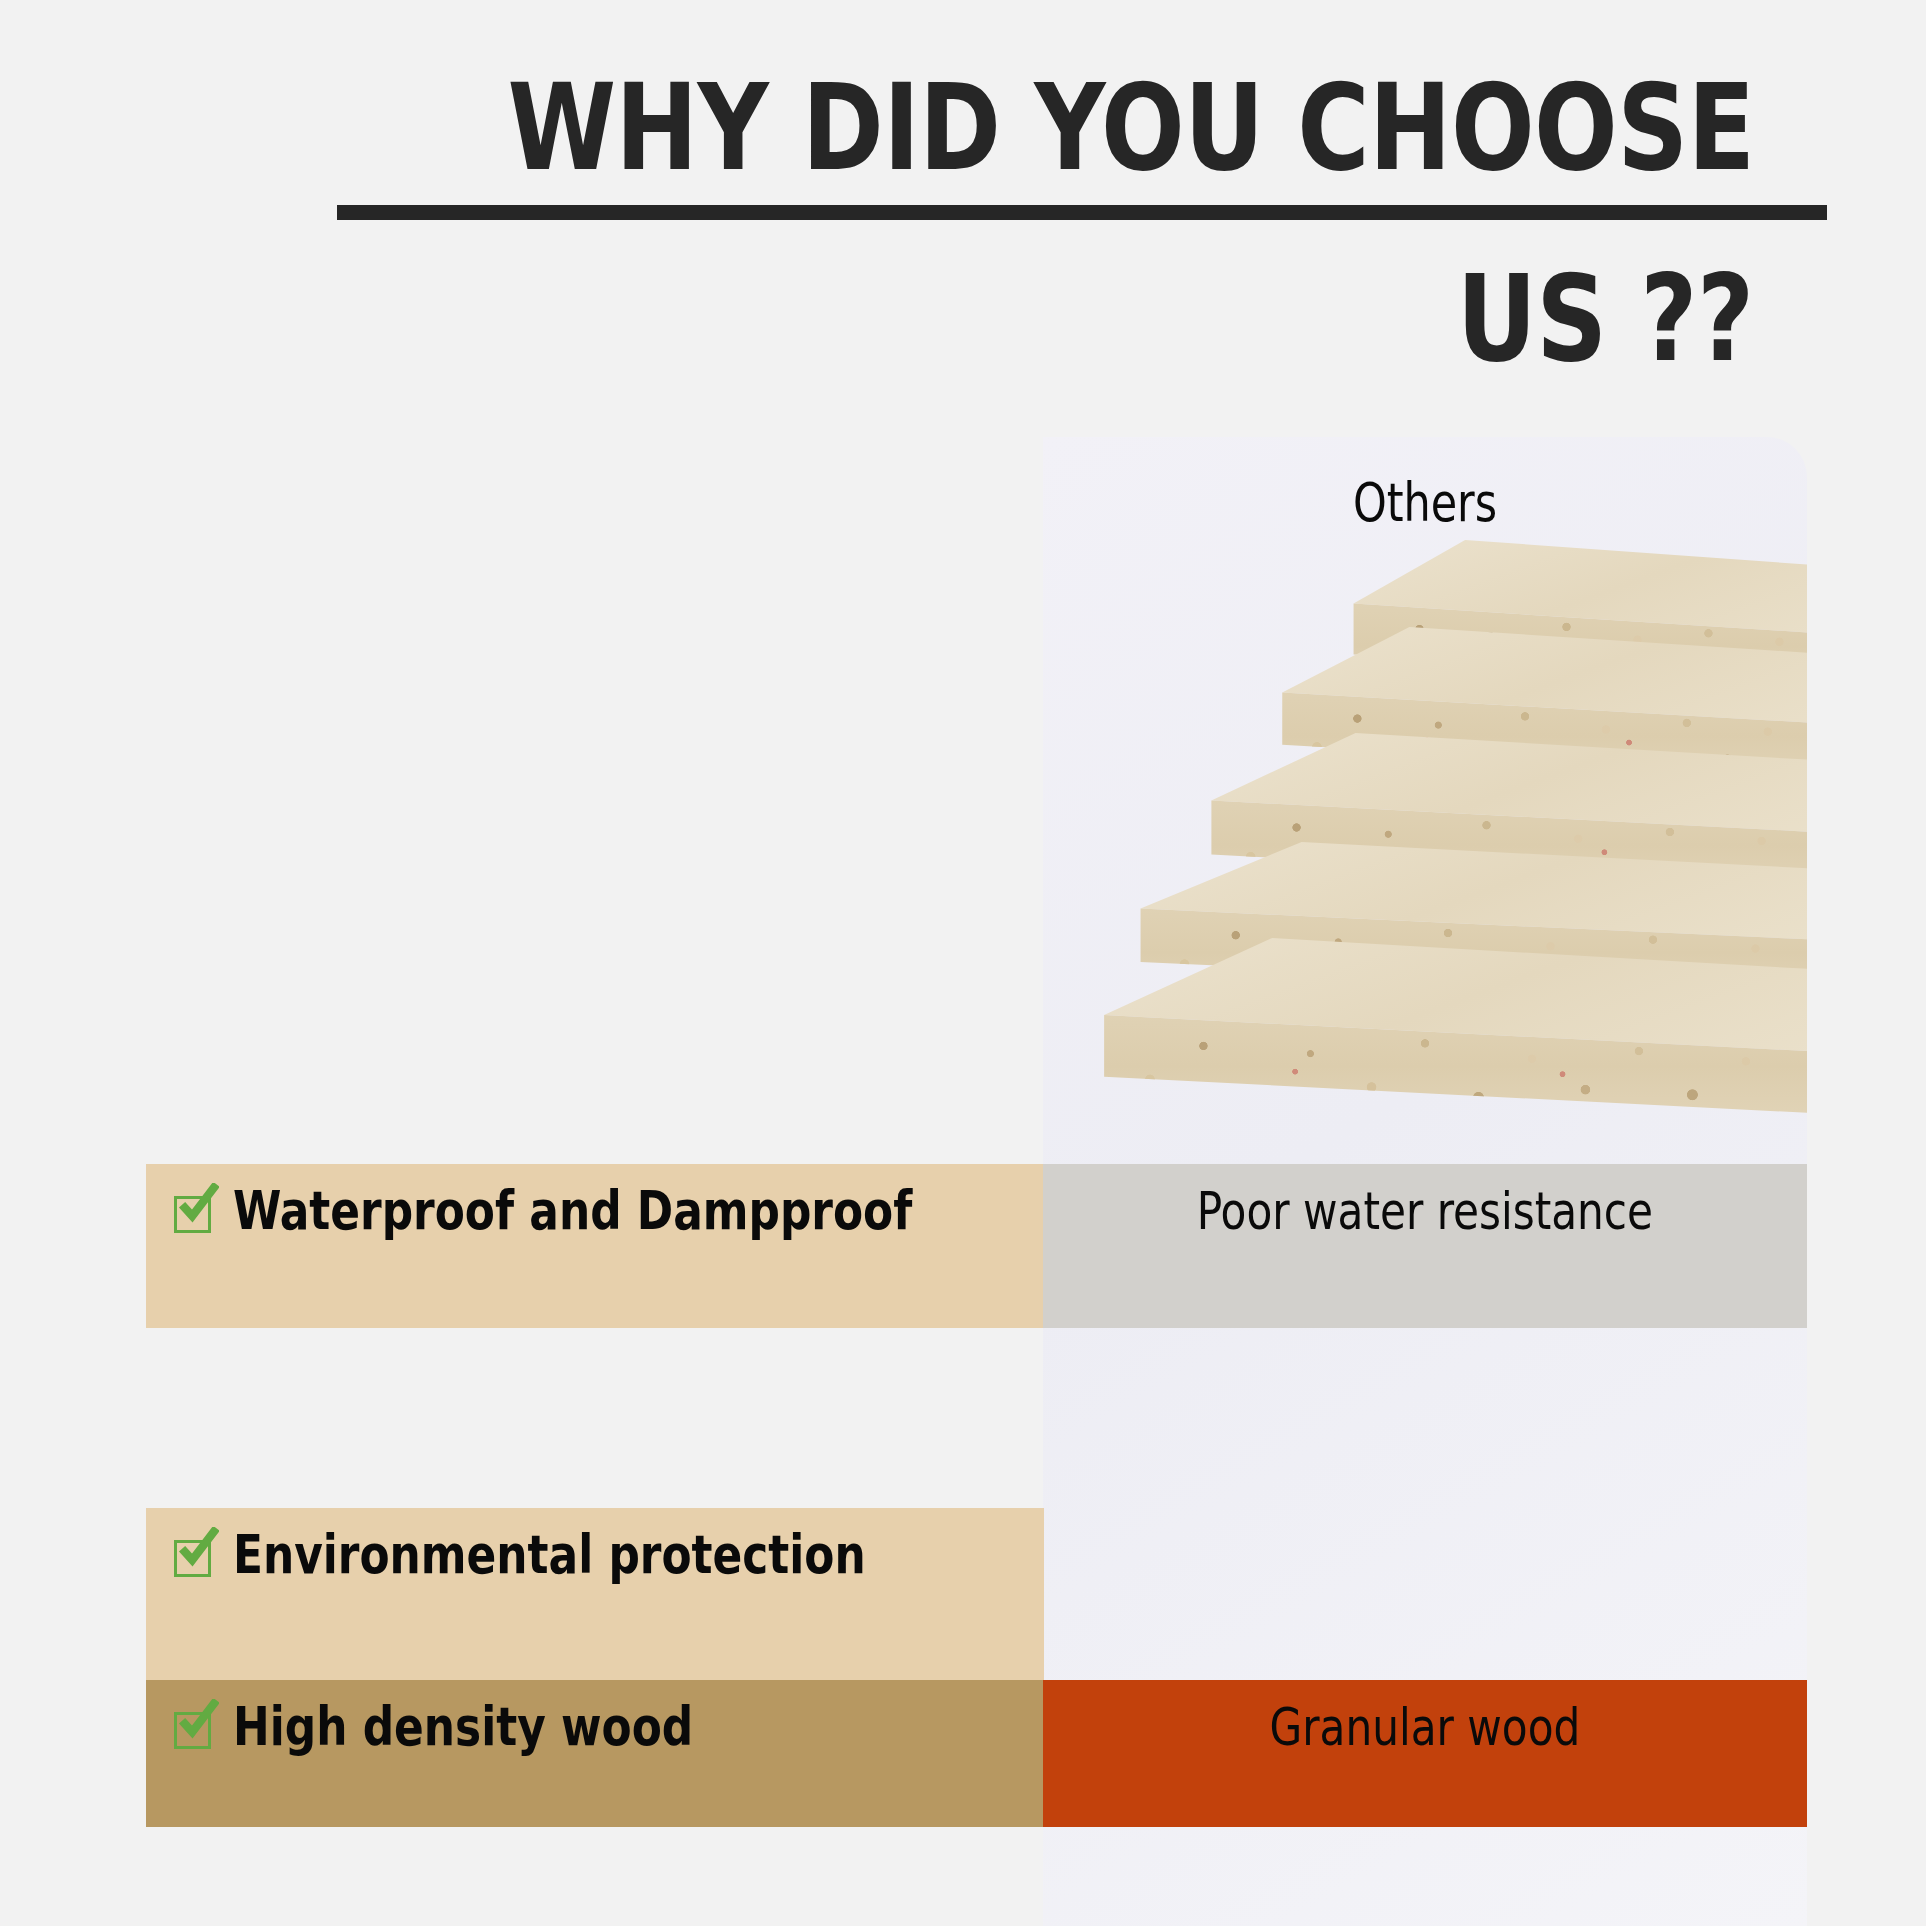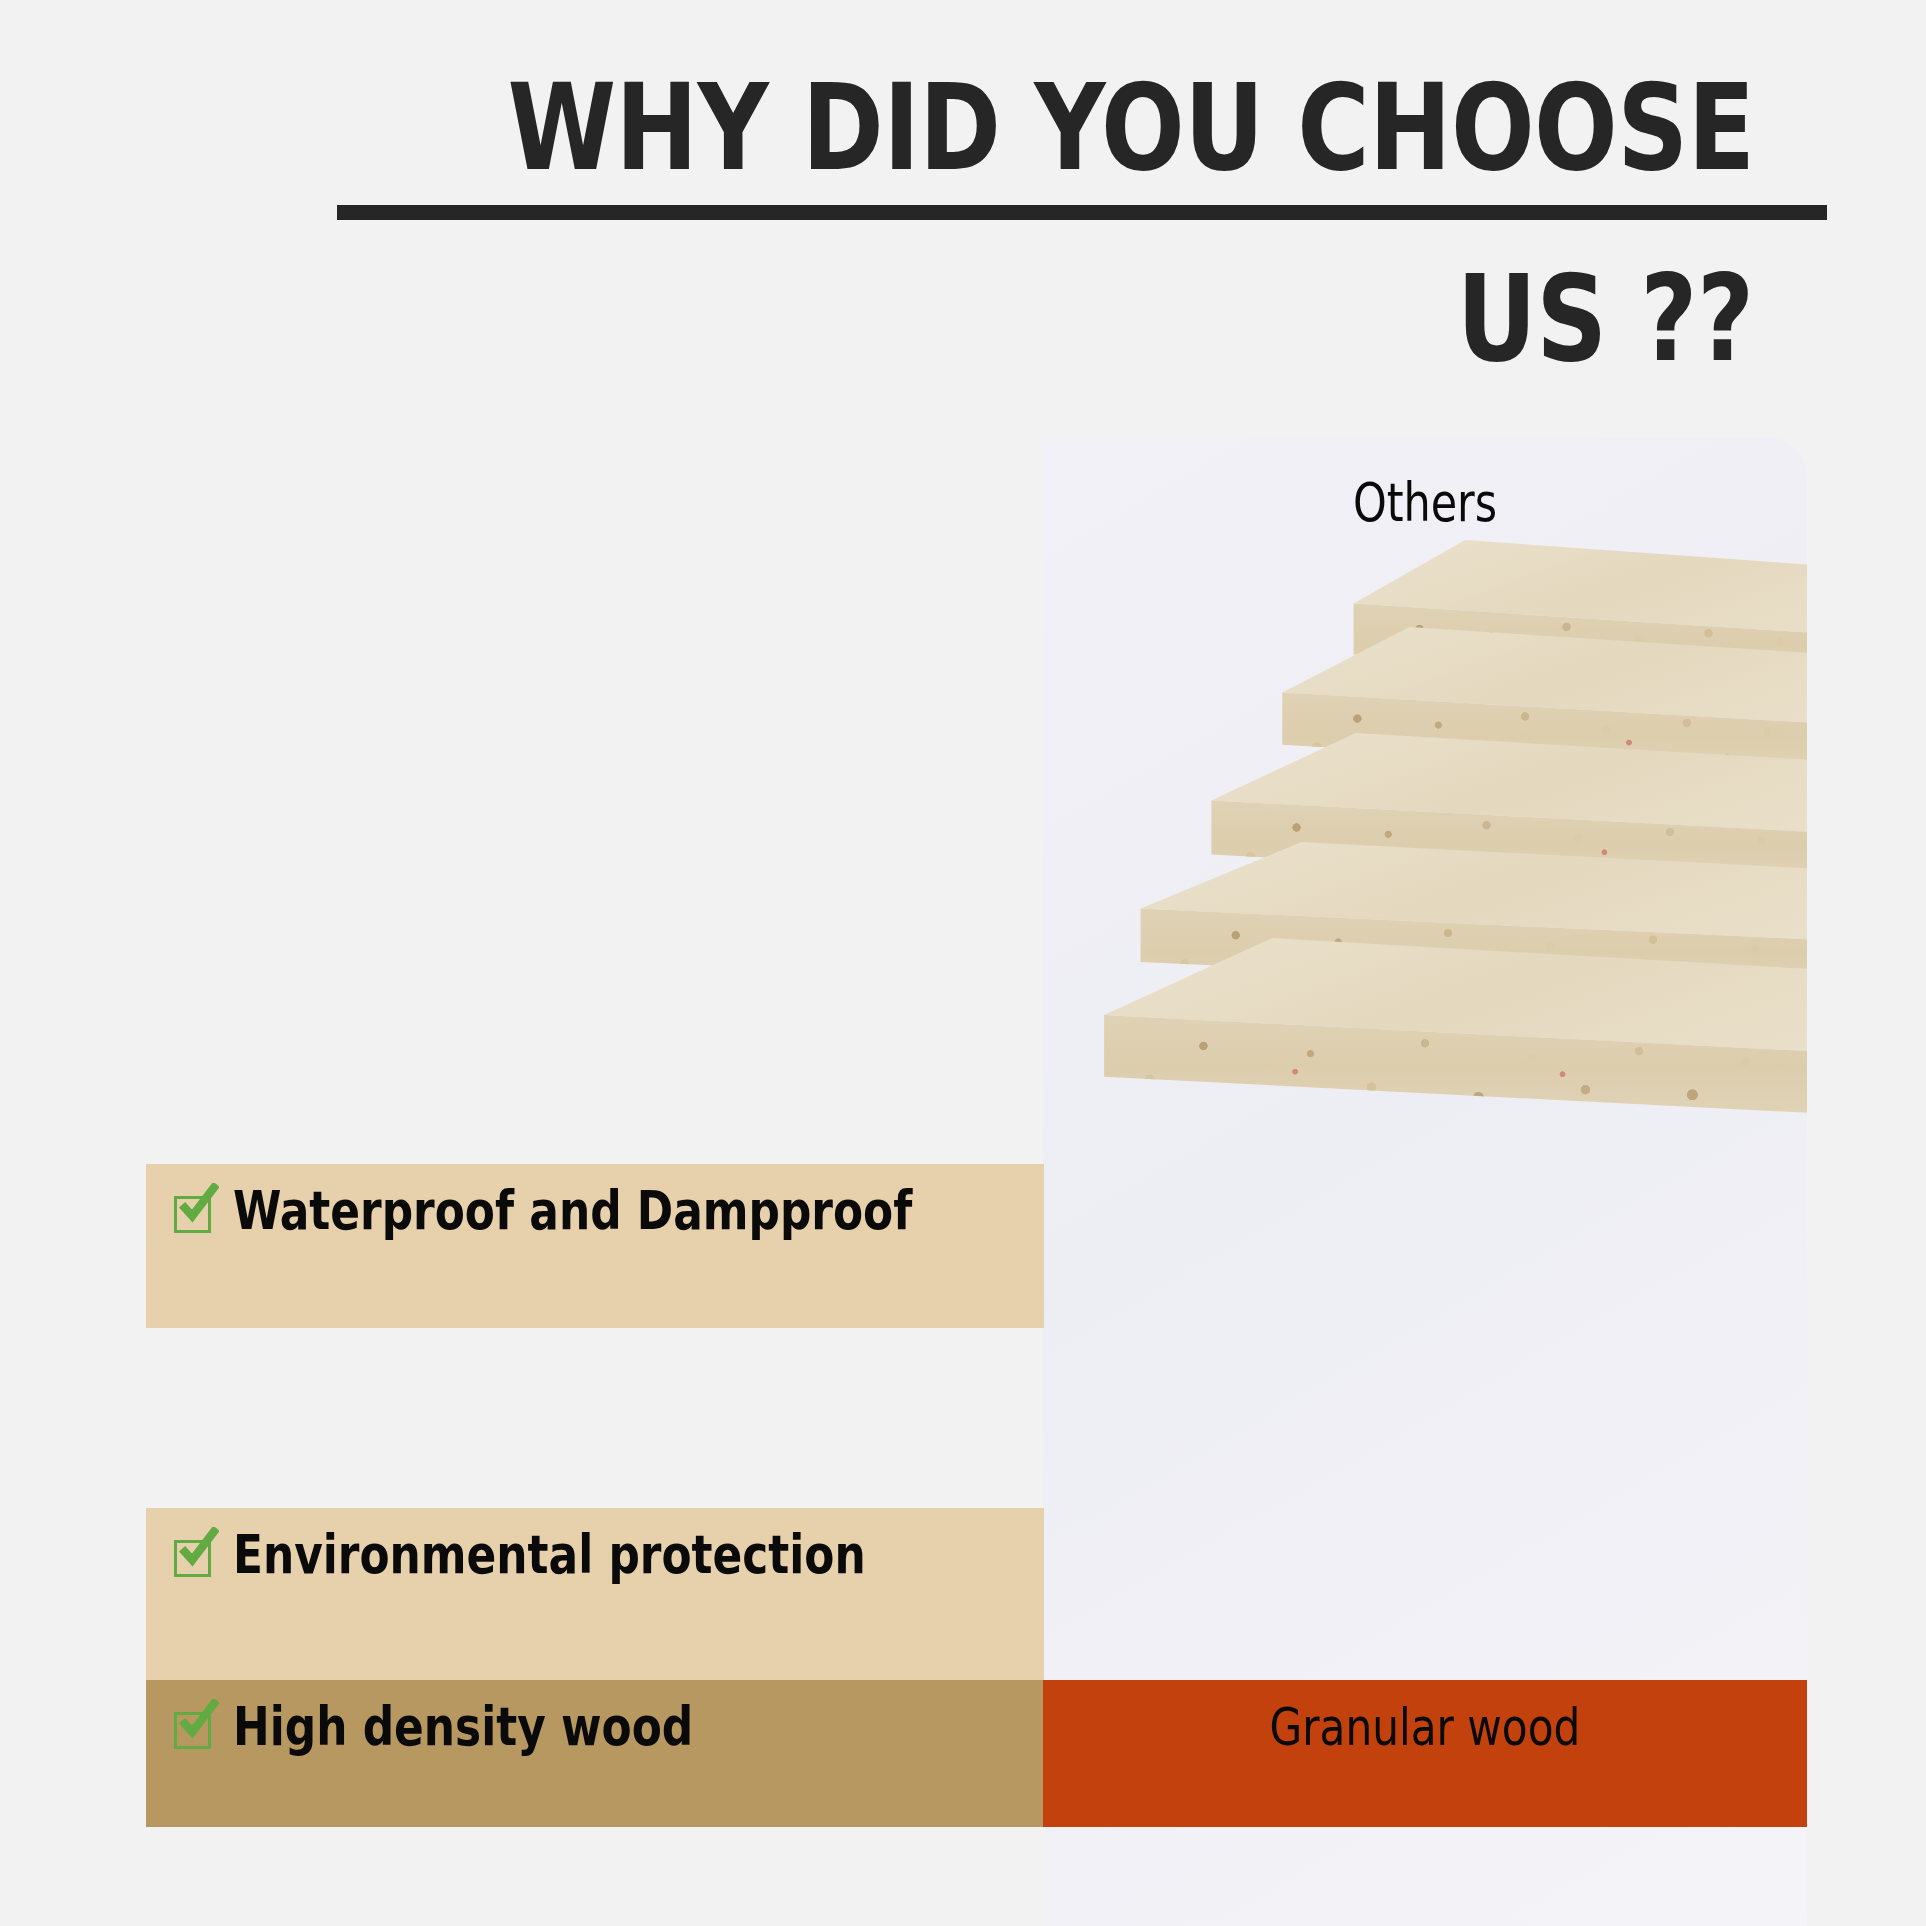--- a/index.html
+++ b/index.html
@@ -304,20 +304,23 @@
   <div class="row-pair" style="top:1164px;height:164px;">
     <div class="cell cell-left" style="background:#e7d0ac;">
       <span class="check-icon">
         <span class="box"></span>
         <svg class="tick" viewBox="0 0 66 66" aria-hidden="true">
           <path d="M8 34 L24 52 L62 2" fill="none" stroke="#62ab42" stroke-width="13" stroke-linecap="butt" stroke-linejoin="miter"></path>
         </svg>
       </span>
       <span class="left-text">Waterproof and Dampproof</span>
     </div>
+    <div class="cell cell-right" style="background:#d2d0cc;">
+      <span class="right-text">Poor water resistance</span>
+    </div>
   </div>
 
 
   <div class="row-pair" style="top:1508px;height:184px;">
     <div class="cell cell-left" style="background:#e7d0ac;">
       <span class="check-icon">
         <span class="box"></span>
         <svg class="tick" viewBox="0 0 66 66" aria-hidden="true">
           <path d="M8 34 L24 52 L62 2" fill="none" stroke="#62ab42" stroke-width="13" stroke-linecap="butt" stroke-linejoin="miter"></path>
         </svg>

